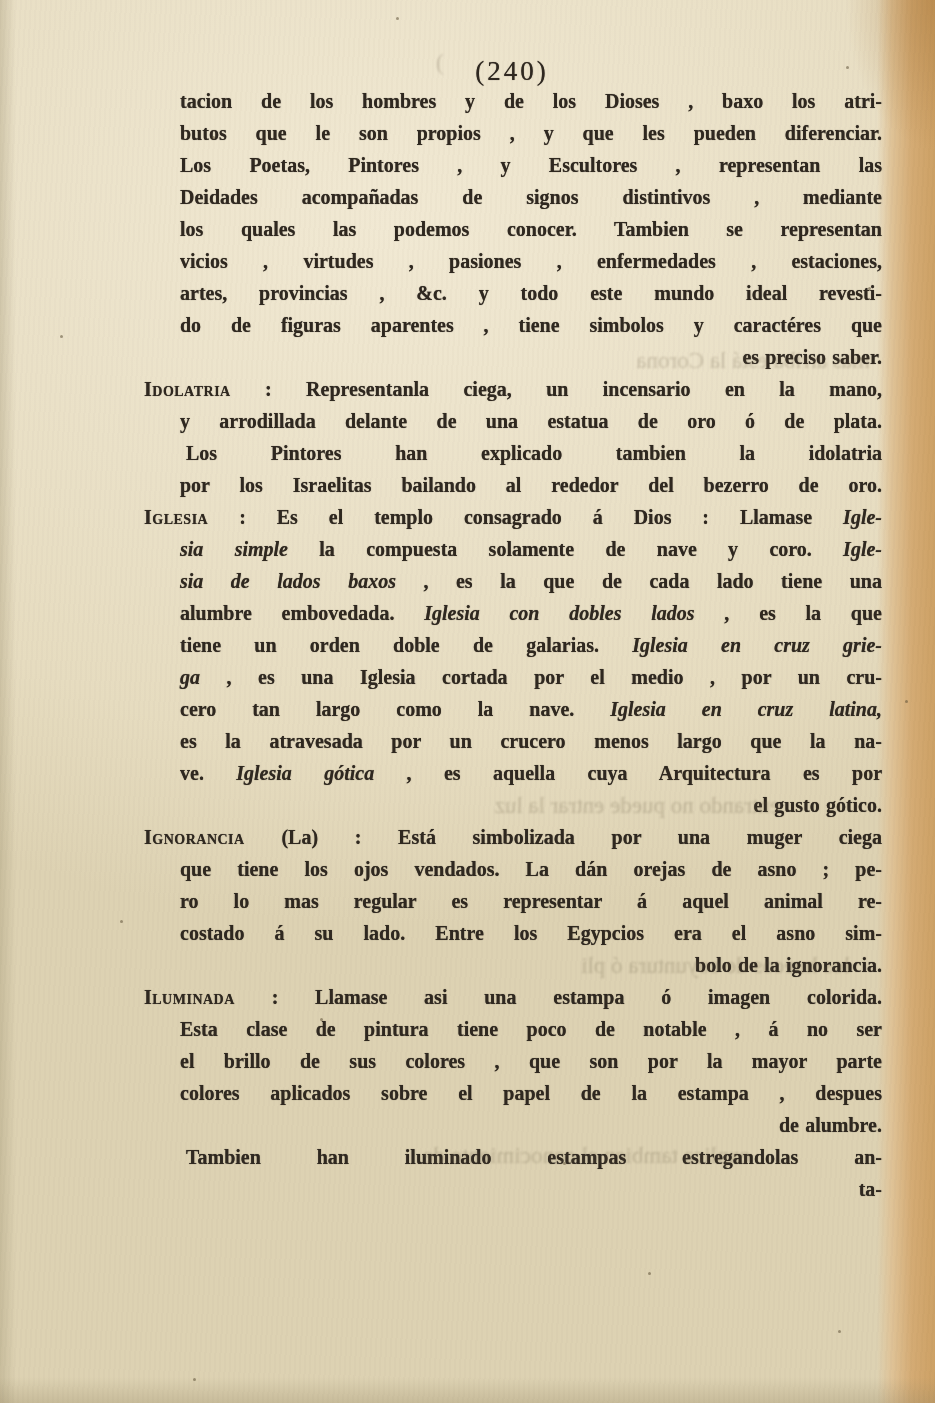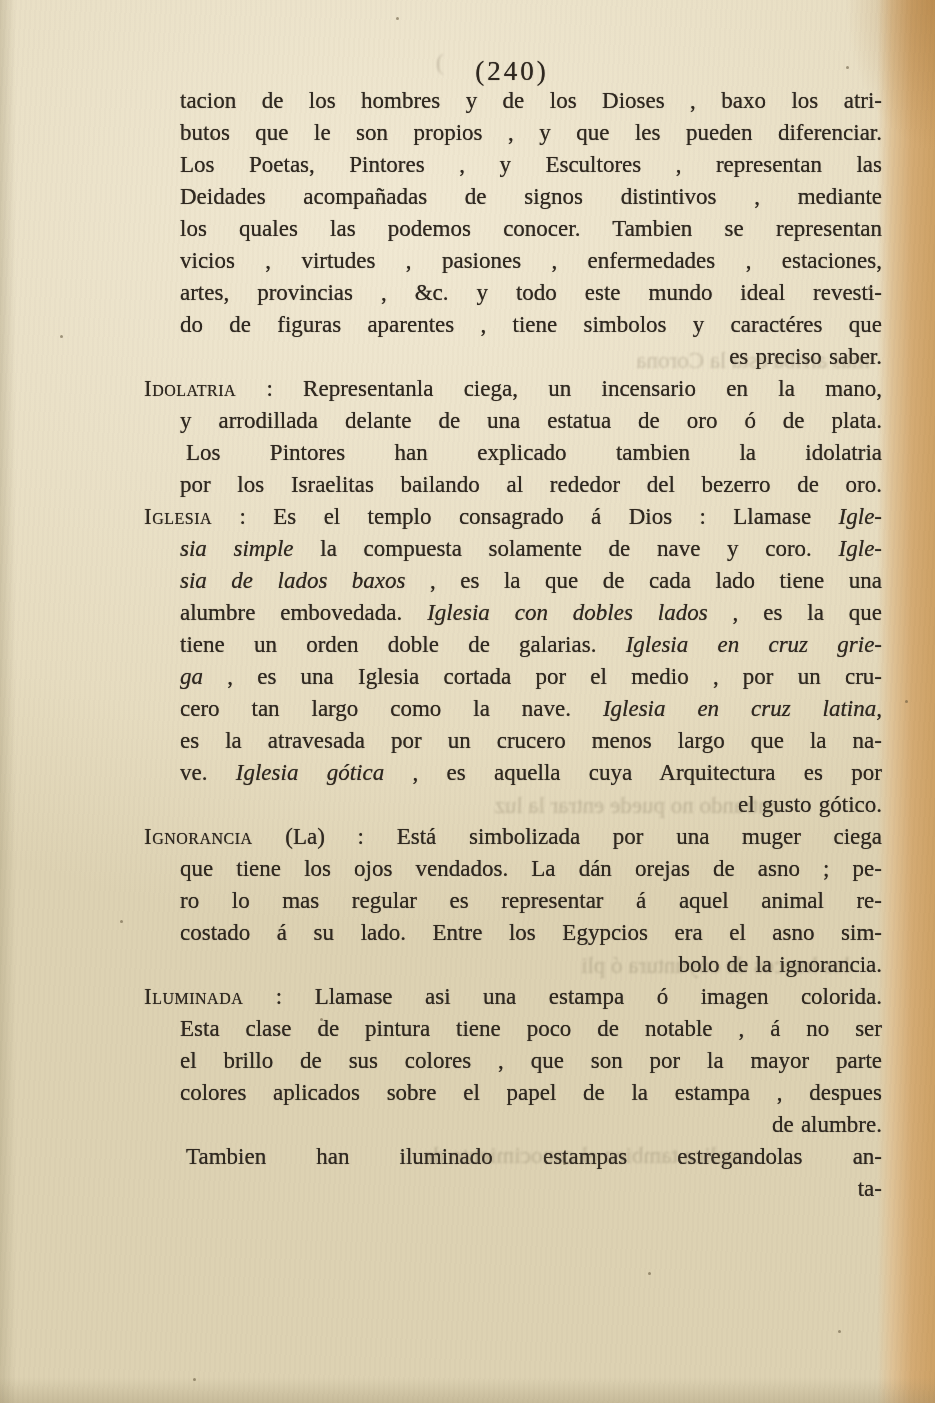--- a/index.html
+++ b/index.html
@@ -36,23 +36,24 @@
   .pageno{
     position:absolute;top:44px;left:142px;width:740px;
     text-align:center;font-size:27px;color:#2f2820;
     letter-spacing:3px;text-shadow:0 0 0.8px rgba(47,40,32,0.85);margin-top:12px;
   }
 
   .text-block{
     position:absolute;top:85px;left:142px;width:740px;color:#2f2820;
   }
   .line{
-    height:32px;font-size:23px;line-height:32px;
+    height:32px;font-size:20px;line-height:32px;
     text-shadow:0 0 0.8px rgba(47,40,32,0.8);
     word-spacing:0.06em;
+    font-weight:bold;
   }
   .line.jf{text-align:justify;text-align-last:justify;}
   .line.cont{margin-left:38px;text-align:right;}
   .line.para{margin-left:44px;}
   .line.head{margin-left:2px;}
   .line.catch{margin-left:38px;text-align:right;}
   .sc{font-variant:small-caps;letter-spacing:0.5px;}
   .i{font-style:italic;}
   .n{}
 

